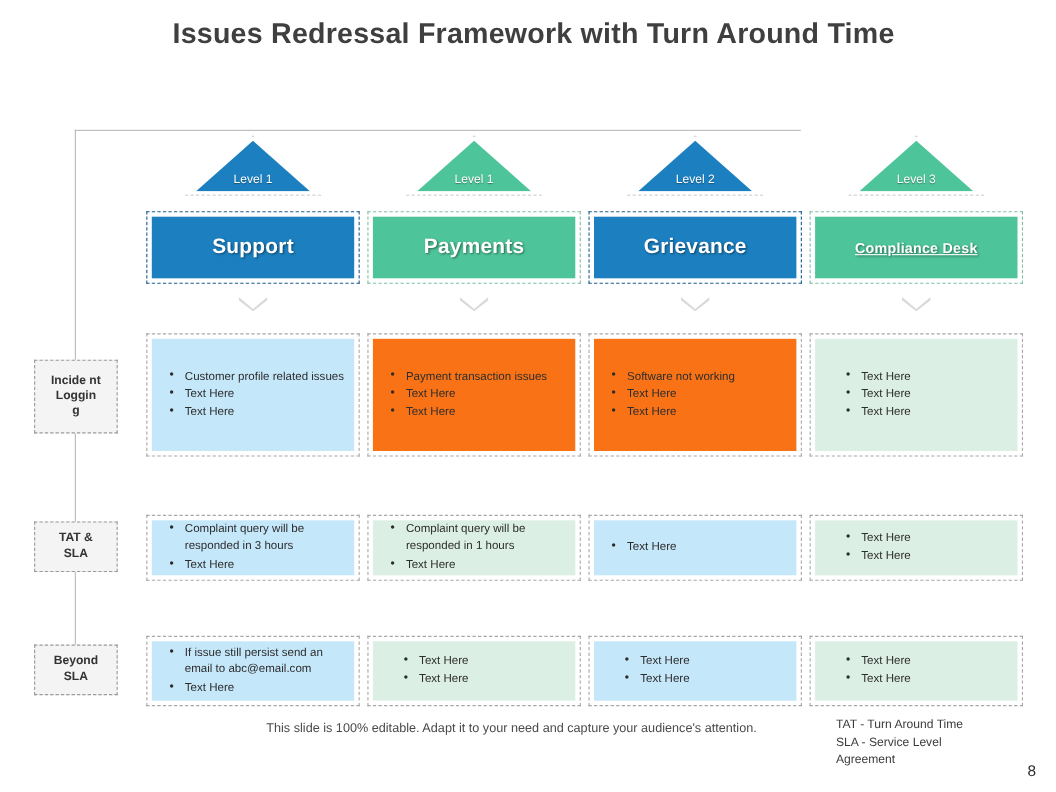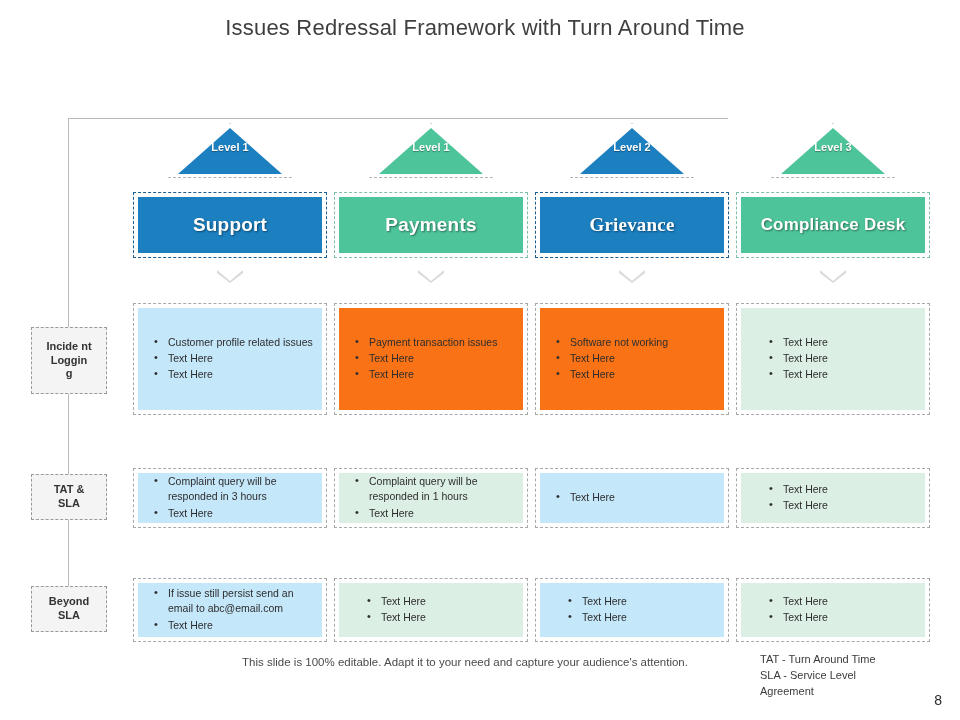--- a/index.html
+++ b/index.html
@@ -14,23 +14,23 @@
     font-family: "Liberation Sans", sans-serif;
     color: #2b2b2b;
   }
 
   
   #slide-title {
     position: absolute;
     left: 120px; top: 14px;
     width: 730px;
     text-align: center;
-    font-size: 22px;
+    font-size: 26px;
     line-height: 1.28;
-    font-weight: 400;
+    font-weight: 700;
     color: #3f3f3f;
     letter-spacing: .2px;
   }
 
   
   #rail-horizontal {
     position: absolute;
     left: 68px; top: 118px;
     width: 660px; height: 1px;
     background: #b9b9b9;
@@ -82,24 +82,24 @@
     position: absolute; inset: -5px -10px -4px -10px;
     border: 1px dashed #b0b0b0;
     clip-path: polygon(50% 0%, 100% 100%, 0% 100%);
   }
   .tri-shape {
     position: absolute; inset: 0;
     clip-path: polygon(50% 0%, 100% 100%, 0% 100%);
   }
   .tri-label {
     position: absolute;
-    left: 0; right: 0; bottom: 21px;
+    left: 0; right: 0; bottom: 5px;
     text-align: center;
     font-size: 11px;
-    font-weight: bold;
+    font-weight: normal;
     color: #ffffff;
     text-shadow: 0 1px 1px rgba(0,0,0,.35);
   }
 
   
   .head-outer {
     position: absolute;
     top: 192px; left: 0;
     width: 194px; height: 66px;
     border: 1px dashed #1a5d8f;
@@ -107,21 +107,21 @@
   }
   .head-outer.green { border-color: #7fbfa6; }
   .head-inner {
     width: 100%; height: 100%;
     display: flex; align-items: center; justify-content: center;
     font-size: 19px; font-weight: bold;
     color: #ffffff;
     text-shadow: 1px 1px 2px rgba(0,0,0,.45);
     letter-spacing: .2px;
   }
-  .head-inner.small { font-size: 17px; }
+  .head-inner.small { font-size: 13px; text-decoration: underline; }
 
   
   .chevron {
     position: absolute;
     top: 270px; left: 50%;
     transform: translateX(-50%);
     width: 26px; height: 13px;
   }
   .chevron svg { display: block; }
 
@@ -285,21 +285,21 @@
       </div>
     </div>
   </div>
 <div class="column" id="col-2">
     <div class="tri-wrap">
       <div class="tri-dash"></div>
       <div class="tri-shape" style="background:#1b7fc0"></div>
       <div class="tri-label">Level 2</div>
     </div>
     <div class="head-outer">
-      <div class="head-inner" style="background: rgb(27, 127, 192); font-family: Liberation Serif, serif;">Grievance</div>
+      <div class="head-inner" style="background: rgb(27, 127, 192);">Grievance</div>
     </div>
     <div class="chevron">
       <svg width="26" height="13" viewBox="0 0 26 13">
         <polygon points="0,0 13,11 26,0 26,3 13,13 0,3" fill="#d9d9d9"></polygon>
       </svg>
     </div>
     <div class="box-outer row-incident">
       <div class="box-inner" style="background: #f97316;">
         <ul class="bullet-list">
           <li>Software not working</li>

